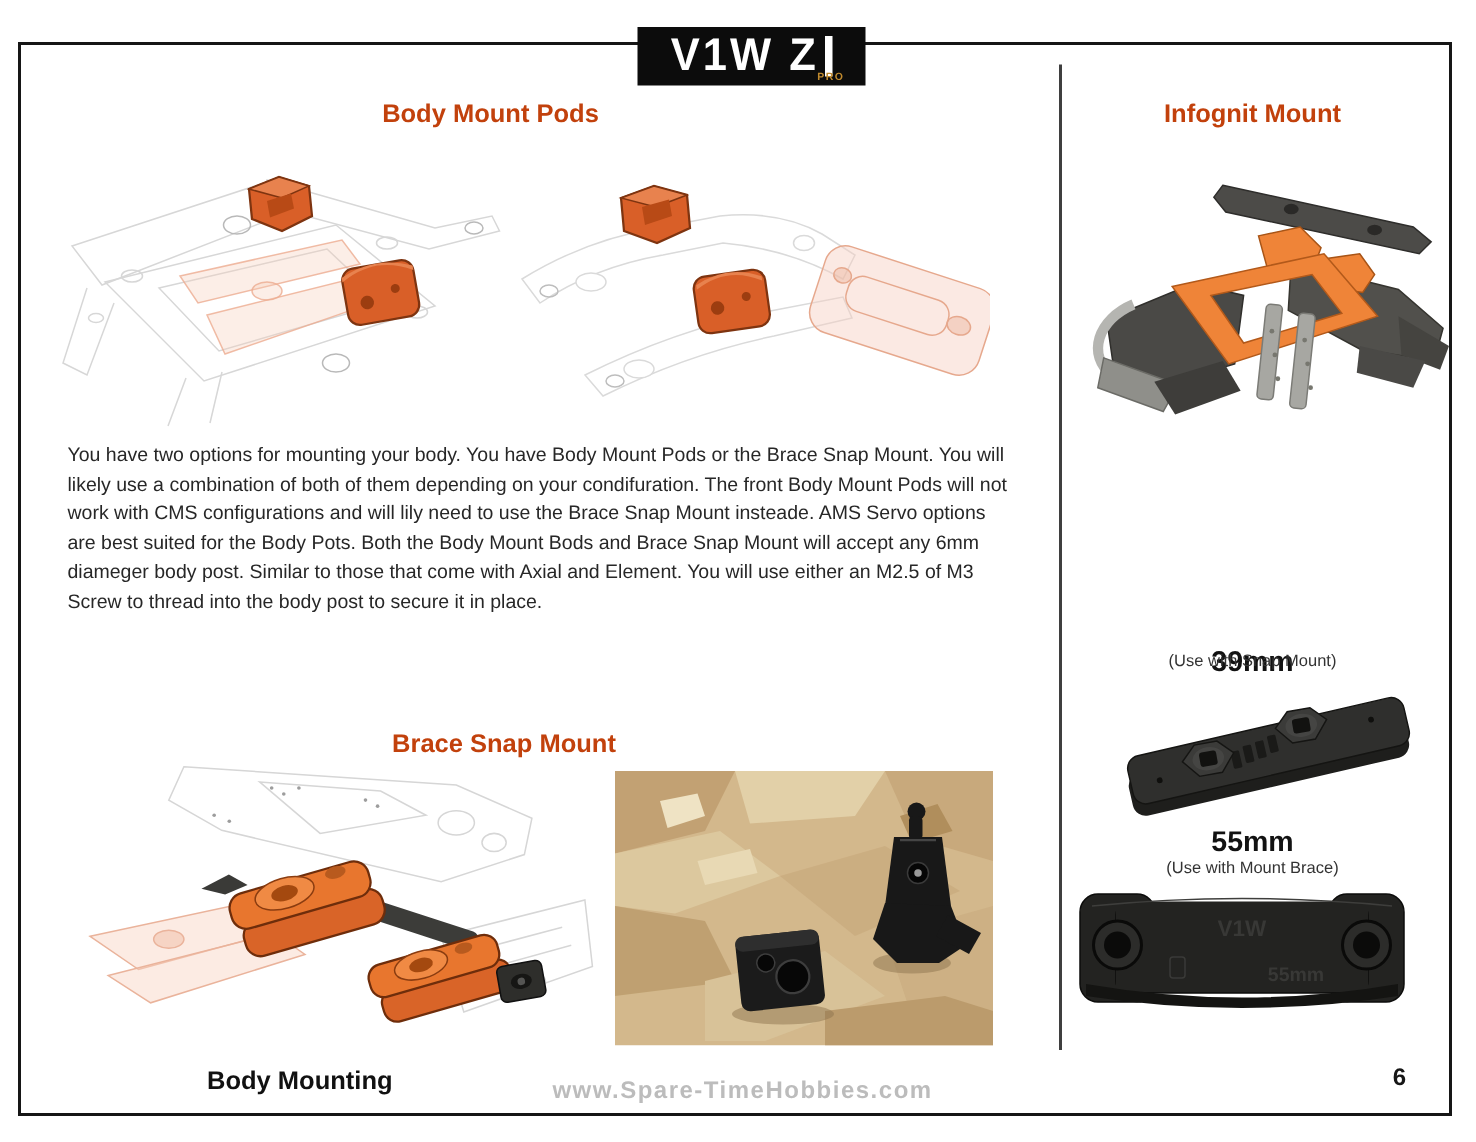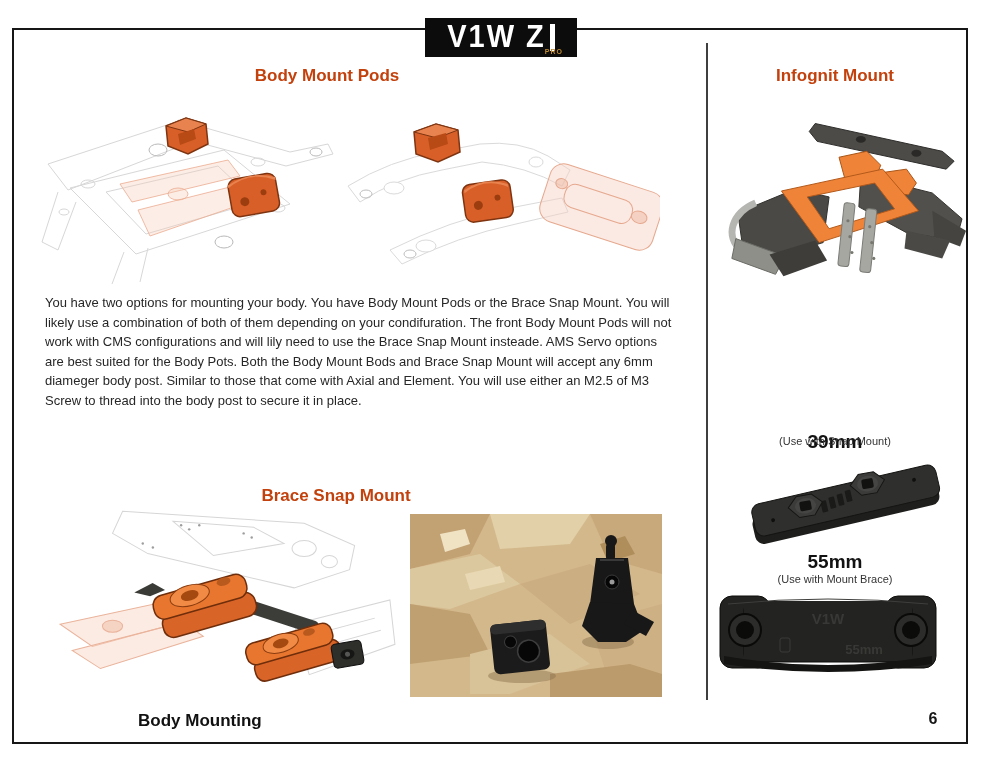--- a/index.html
+++ b/index.html
@@ -303,14 +303,15 @@
       <circle cx="31" cy="44" r="16" fill="#2c2c2a" stroke="#0a0a09" stroke-width="2"></circle>
       <circle cx="31" cy="44" r="9" fill="#0b0b0a"></circle>
       <circle cx="197" cy="44" r="16" fill="#2c2c2a" stroke="#0a0a09" stroke-width="2"></circle>
       <circle cx="197" cy="44" r="9" fill="#0b0b0a"></circle>
       <rect x="66" y="52" width="10" height="14" rx="2" fill="none" stroke="#3a3a38"></rect>
       <text x="114" y="38" text-anchor="middle" font-size="15" font-weight="bold" fill="#383836">V1W</text>
       <text x="150" y="68" text-anchor="middle" font-size="13" font-weight="bold" fill="#383836">55mm</text>
     </svg>
   </div>
 
+  <div class="footer-site">www.Spare-TimeHobbies.com</div>
   <div class="page-number">6</div>
 </div>
 
 </body></html>

